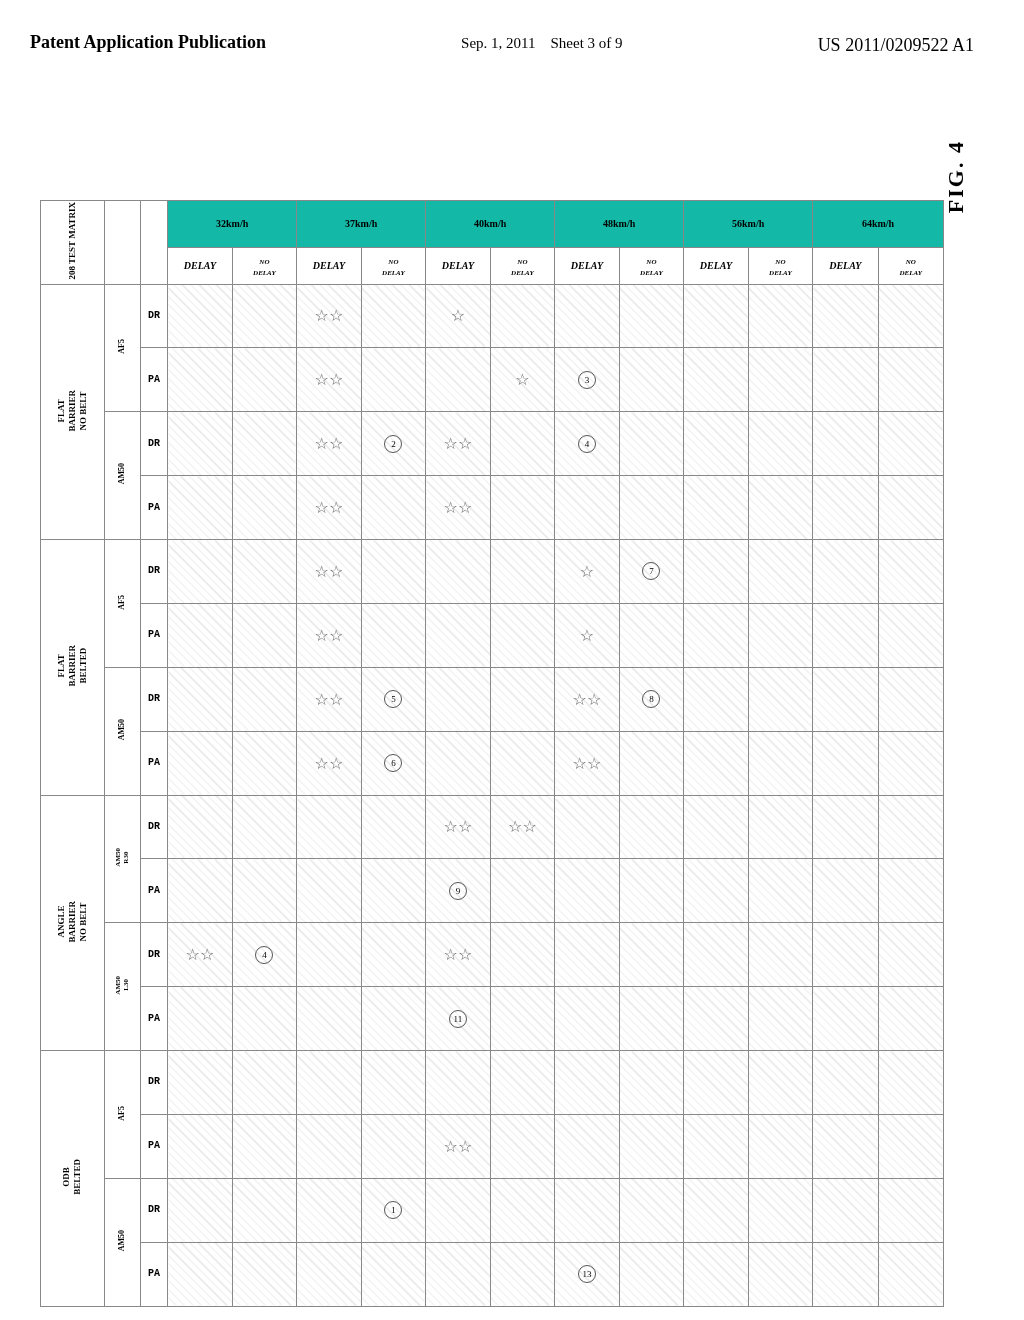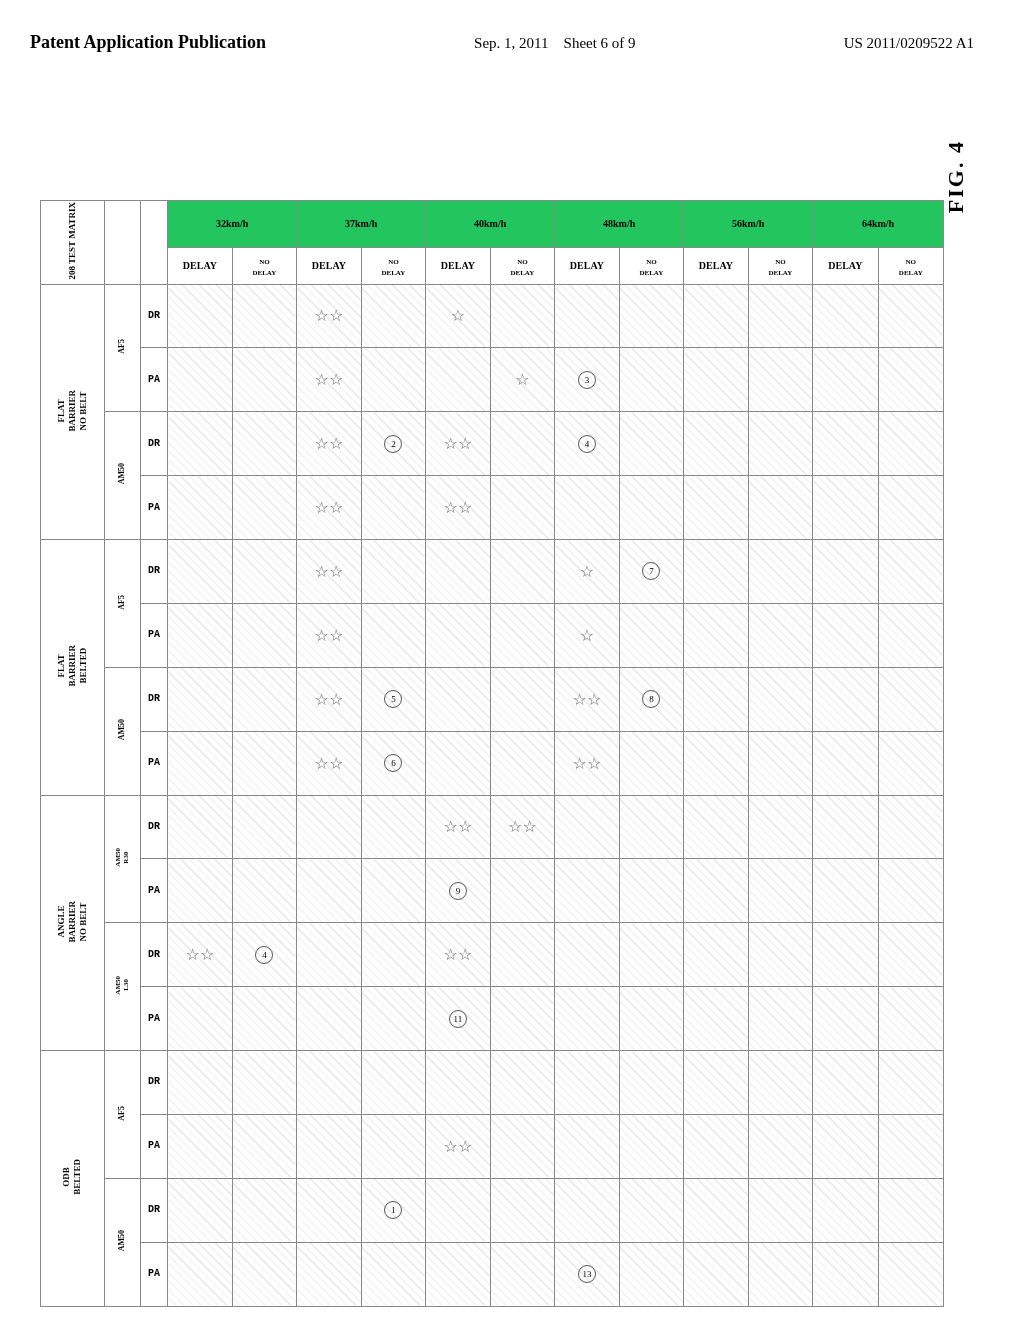--- a/index.html
+++ b/index.html
@@ -23,21 +23,21 @@
       font-size: 18px;
       font-weight: bold;
       line-height: 1.4;
     }
     .header-center {
       font-size: 15px;
       text-align: center;
       padding-top: 5px;
     }
     .header-right {
-      font-size: 15px;
+      font-size: 18px;
       text-align: right;
       padding-top: 5px;
     }
 
     
     .fig-label {
       position: absolute;
       right: 55px;
       top: 140px;
       font-size: 22px;
@@ -84,21 +84,21 @@
     }
 
     .label-cell {
       background: #fff;
       font-weight: bold;
       font-size: 9px;
       line-height: 1.2;
     }
 
     .speed-header {
-      background: #22c55e;
+      background: #14b8a6;
       font-weight: bold;
       font-size: 10px;
       writing-mode: horizontal-tb;
     }
 
     .delay-subheader {
       background: #fff;
       font-size: 8px;
       font-weight: bold;
     }
@@ -134,21 +134,21 @@
       font-family: Liberation Mono, monospace;
     }
   </style>
 </head>
 <body>
 
 <div class="header">
   <div class="header-left">Patent Application Publication</div>
   <div class="header-center">
     <span>Sep. 1, 2011</span>&nbsp;&nbsp;&nbsp;
-    <span>Sheet 6 of 9</span>
+    <span>Sheet 3 of 9</span>
   </div>
   <div class="header-right">US 2011/0209522 A1</div>
 </div>
 
 <div class="fig-label">FIG. 4</div>
 
 <div class="table-container">
   <table class="main-table">
 
     <colgroup>
@@ -178,21 +178,21 @@
         <td rowspan="3" class="label-cell"></td>
         <td rowspan="3" class="label-cell"></td>
         <td colspan="2" class="speed-header">32km/h</td>
         <td colspan="2" class="speed-header">37km/h</td>
         <td colspan="2" class="speed-header">40km/h</td>
         <td colspan="2" class="speed-header">48km/h</td>
         <td colspan="2" class="speed-header">56km/h</td>
         <td colspan="2" class="speed-header">64km/h</td>
       </tr>
 
-      <tr style="height:20px;">
+      <tr style="height:20px;font-style:italic;">
         <td class="delay-subheader">DELAY</td>
         <td class="delay-subheader"><span style="font-size:7px;">NO<br>DELAY</span></td>
         <td class="delay-subheader">DELAY</td>
         <td class="delay-subheader"><span style="font-size:7px;">NO<br>DELAY</span></td>
         <td class="delay-subheader">DELAY</td>
         <td class="delay-subheader"><span style="font-size:7px;">NO<br>DELAY</span></td>
         <td class="delay-subheader">DELAY</td>
         <td class="delay-subheader"><span style="font-size:7px;">NO<br>DELAY</span></td>
         <td class="delay-subheader">DELAY</td>
         <td class="delay-subheader"><span style="font-size:7px;">NO<br>DELAY</span></td>

